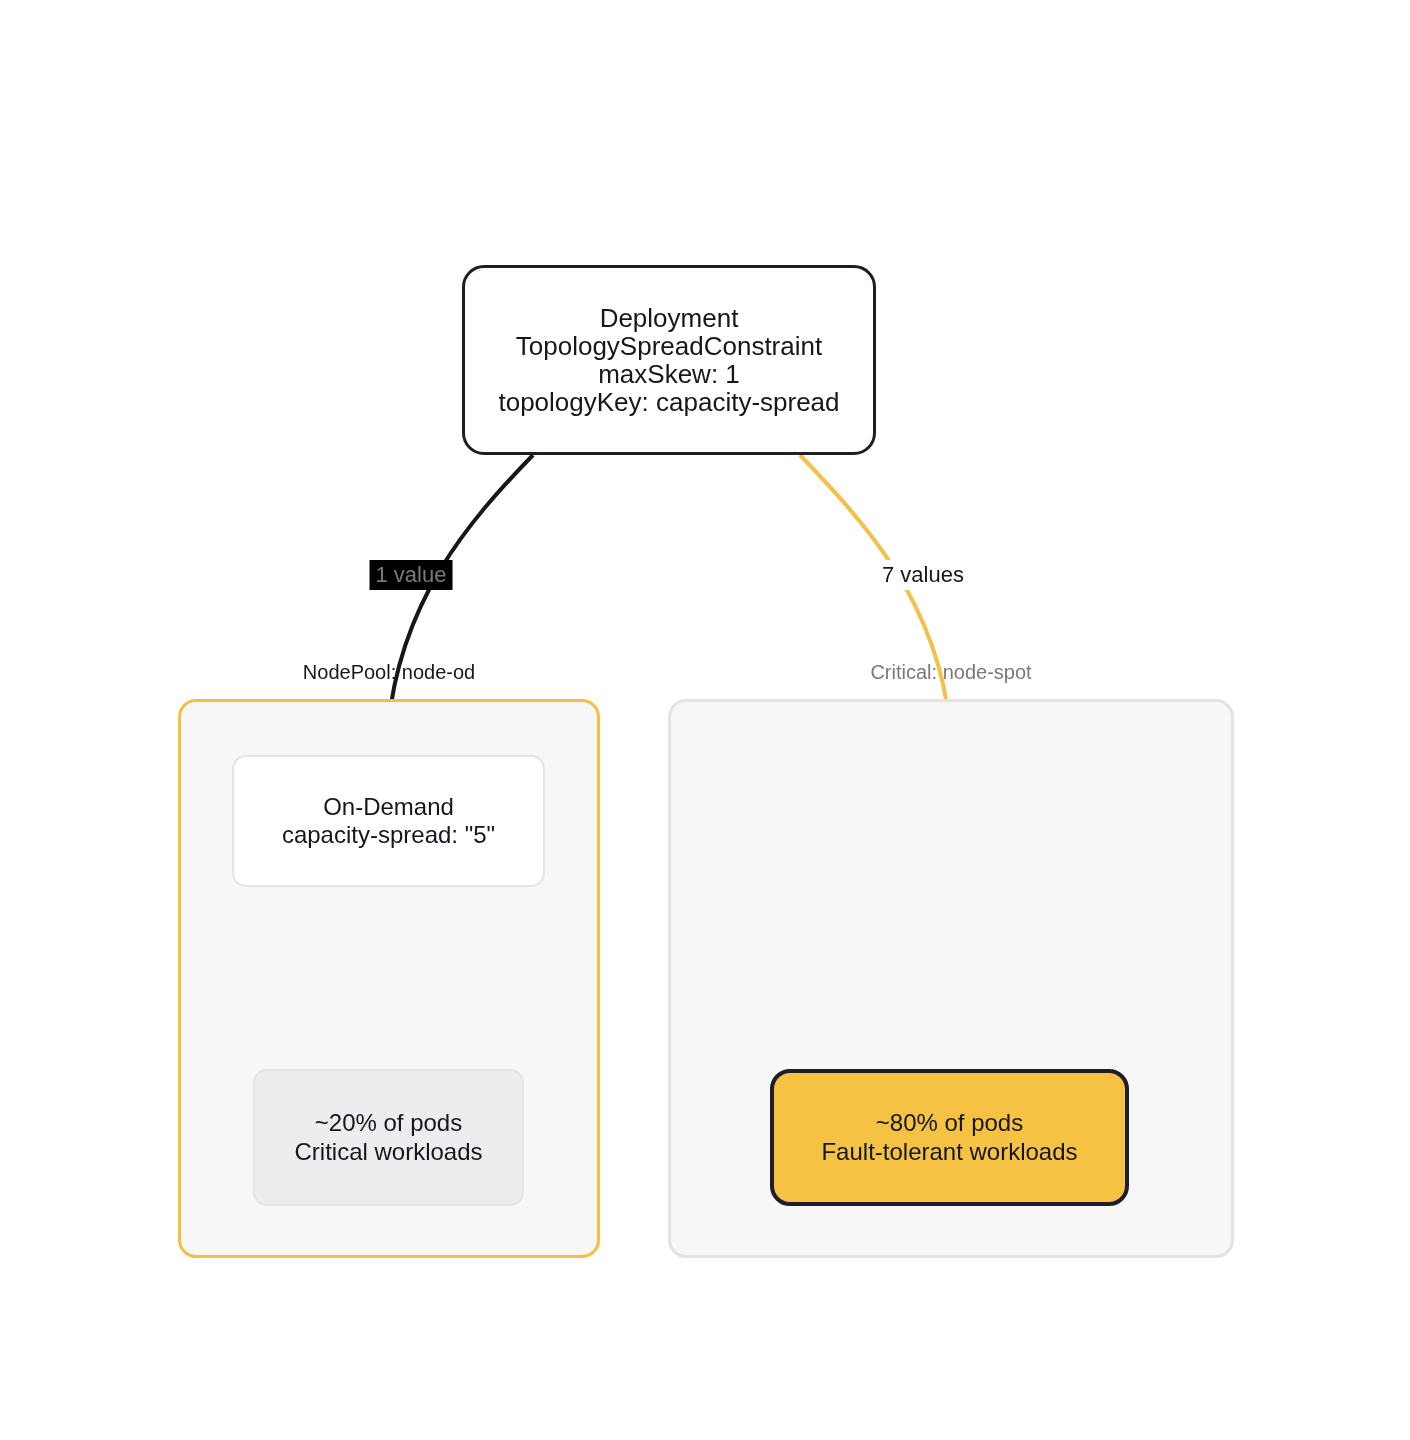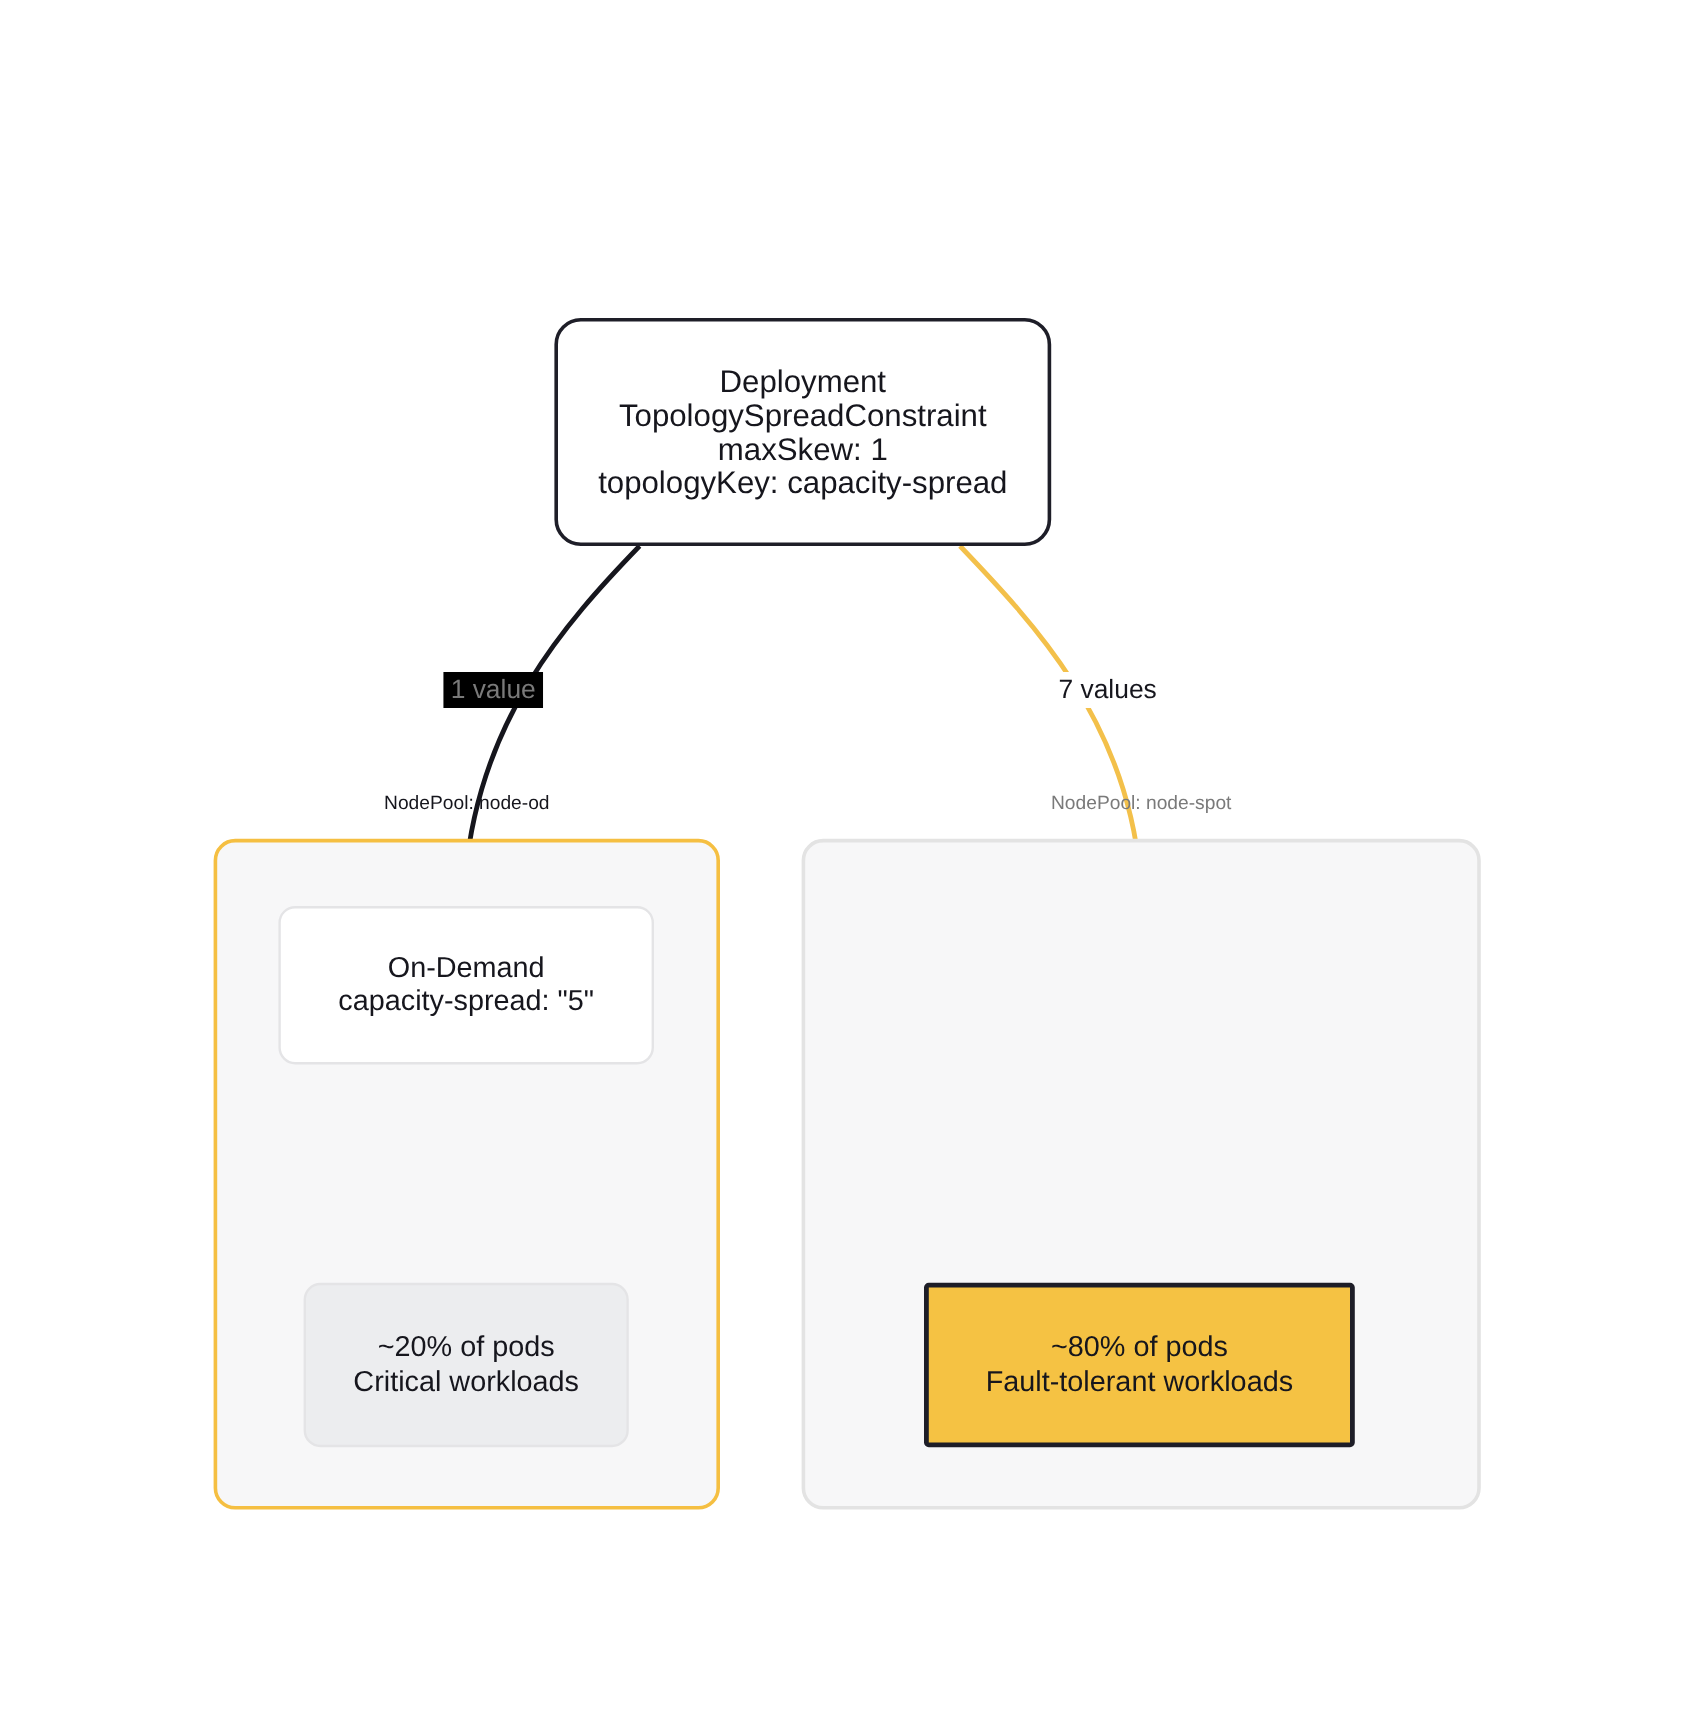--- a/index.html
+++ b/index.html
@@ -68,21 +68,21 @@
   }
   .cluster.spot {
     left: 668px;
     top: 699px;
     width: 566px;
     height: 559px;
     border: 3px solid #e3e3e3;
   }
   .cluster-label {
     position: absolute;
-    font-size: 16px;
+    font-size: 20px;
     white-space: nowrap;
     z-index: 5;
   }
   .cluster-label.od {
     left: 389px;
     top: 661px;
     transform: translateX(-50%);
     color: #16161d;
   }
   .cluster-label.spot {
@@ -133,21 +133,21 @@
     border: 2.5px solid #e4e4e6;
     border-radius: 14px;
     background: #ecedef;
   }
   .node.workload-highlight {
     left: 770px;
     top: 1069px;
     width: 359px;
     height: 137px;
     border: 4px solid #1e1e28;
-    border-radius: 4px;
+    border-radius: 20px;
     background: #f5c243;
   }
 </style>
 </head>
 <body>
 
 <div id="canvas">
 
   <svg id="edges" viewBox="0 0 1410 1440" width="1410" height="1440" xmlns="http://www.w3.org/2000/svg">
     <defs>
@@ -191,21 +191,21 @@
     <div class="lines">On-Demand
 capacity-spread: "5"</div>
   </div>
 
   <div class="node workload-plain">
     <div class="lines">~20% of pods
 Critical workloads</div>
   </div>
 
   <div class="cluster spot"></div>
-  <div class="cluster-label spot">NodePool: node-spot</div>
+  <div class="cluster-label spot">Critical: node-spot</div>
 
 
   <div class="node workload-highlight">
     <div class="lines">~80% of pods
 Fault-tolerant workloads</div>
   </div>
 
 </div>
 
 </body></html>

